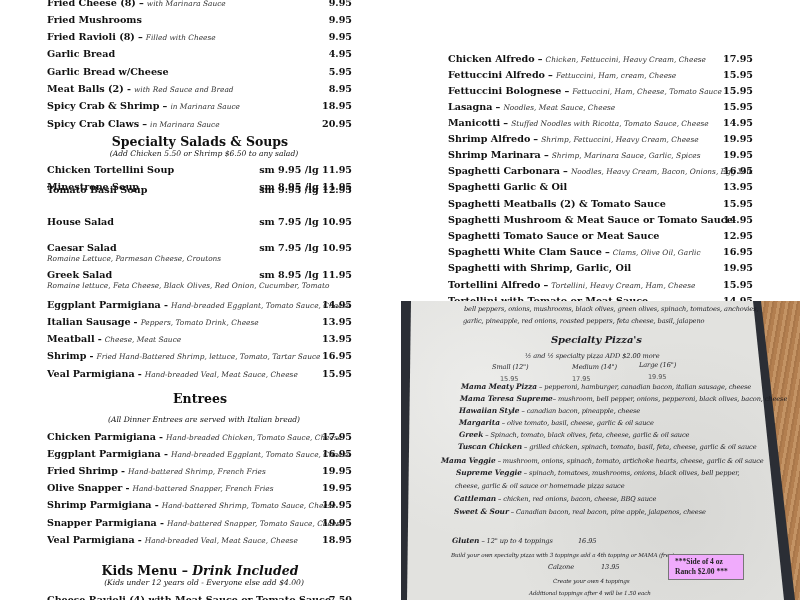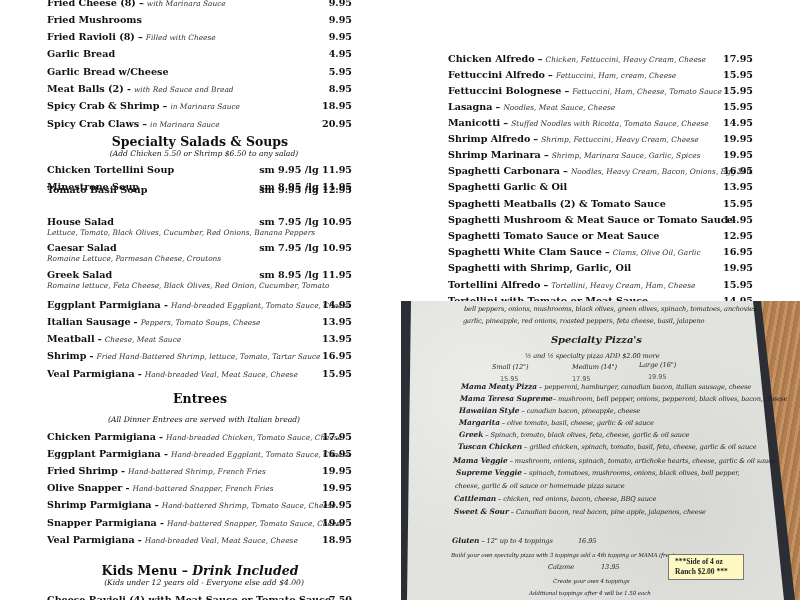--- a/index.html
+++ b/index.html
@@ -59,21 +59,21 @@
     position: absolute; white-space: nowrap; color: #1d1d22;
     font-family: "DejaVu Serif", serif; font-style: italic;
     font-size: 6.6px; line-height: 8px; letter-spacing: -0.1px;
   }
   .hw .b { font-weight: bold; font-size: 7.4px; }
   .hw.title { font-weight: bold; font-size: 10px; }
   .hw.small { font-size: 5.6px; }
   .hw.price { font-style: normal; font-family: "DejaVu Sans", sans-serif; font-size: 6.6px; color: #555; }
   .ranch-box {
     position: absolute; left: 267px; top: 253px; width: 76px; height: 26px;
-    border: 1px solid #777; background: #fef9c3;
+    border: 1px solid #777; background: #f0abfc;
     font-family: "Liberation Serif", serif; font-size: 7.5px; line-height: 10px; color: #222;
     padding: 2px 0 0 6px; box-sizing: border-box; font-weight: bold;
   }
 </style>
 </head>
 <body>
 
 <div class="col col-left">
 
   <div>
@@ -87,28 +87,28 @@
     <div class="row" style="top:118px"><span class="name">Spicy Crab Claws</span> <span class="sep">–</span> <span class="desc">in Marinara Sauce</span><span class="price">20.95</span></div>
   </div>
 
   <div class="section-title" style="top:135px">Specialty Salads &amp; Soups</div>
   <div class="section-note" style="top:149px">(Add Chicken 5.50 or Shrimp $6.50 to any salad)</div>
 
   <div>
     <div class="row" style="top:164px"><span class="name">Chicken Tortellini Soup</span><span class="price">sm 9.95 /lg 11.95</span></div>
     <div class="row" style="top:181px"><span class="name">Minestrone Soup</span><span class="price">sm 8.95 /lg 11.95</span></div>
     <div class="row" style="top:184px"><span class="name">Tomato Basil Soup</span><span class="price">sm 9.95 /lg 12.95</span></div>
-    <div class="row" style="top:216px"><span class="name">House Salad</span><span class="price">sm 7.95 /lg 10.95</span><span class="sub">Lettuce, Tomato, Black Olives, Cucumber, Red Onions, Banana Peppers</span></div>
+    <div class="row" style="top:216px"><span class="name">House Salad</span><span class="price">sm 7.95 /lg 10.95</span></div>
     <div class="row" style="top:242px"><span class="name">Caesar Salad</span><span class="price">sm 7.95 /lg 10.95</span><span class="sub">Romaine Lettuce, Parmesan Cheese, Croutons</span></div>
     <div class="row" style="top:269px"><span class="name">Greek Salad</span><span class="price">sm 8.95 /lg 11.95</span><span class="sub">Romaine lettuce, Feta Cheese, Black Olives, Red Onion, Cucumber, Tomato</span></div>
   </div>
 
   <div>
     <div class="row" style="top:299px"><span class="name">Eggplant Parmigiana</span> <span class="sep">-</span> <span class="desc">Hand-breaded Eggplant, Tomato Sauce, Cheese</span><span class="price">14.95</span></div>
-    <div class="row" style="top:316px"><span class="name">Italian Sausage</span> <span class="sep">-</span> <span class="desc">Peppers, Tomato Soups, Cheese</span><span class="price">13.95</span></div>
+    <div class="row" style="top:316px"><span class="name">Italian Sausage</span> <span class="sep">-</span> <span class="desc">Peppers, Tomato Drink, Cheese</span><span class="price">13.95</span></div>
     <div class="row" style="top:333px"><span class="name">Meatball</span> <span class="sep">-</span> <span class="desc">Cheese, Meat Sauce</span><span class="price">13.95</span></div>
     <div class="row" style="top:350px"><span class="name">Shrimp</span> <span class="sep">-</span> <span class="desc">Fried Hand-Battered Shrimp, lettuce, Tomato, Tartar Sauce</span><span class="price">16.95</span></div>
     <div class="row" style="top:368px"><span class="name">Veal Parmigiana</span> <span class="sep">-</span> <span class="desc">Hand-breaded Veal, Meat Sauce, Cheese</span><span class="price">15.95</span></div>
   </div>
 
   <div class="section-title" style="top:392px">Entrees</div>
   <div class="section-note" style="top:415px">(All Dinner Entrees are served with Italian bread)</div>
 
   <div>
     <div class="row" style="top:431px"><span class="name">Chicken Parmigiana</span> <span class="sep">-</span> <span class="desc">Hand-breaded Chicken, Tomato Sauce, Cheese</span><span class="price">17.95</span></div>
@@ -165,21 +165,21 @@
   <div class="hw price" style="left:99px; top:74px">15.95</div>
   <div class="hw price" style="left:171px; top:74px">17.95</div>
   <div class="hw price" style="left:247px; top:72px">19.95</div>
 
   <div class="hw" style="left:60px; top:82px"><span class="b">Mama Meaty Pizza</span> – <span>pepperoni, hamburger, canadian bacon, italian sausage, cheese</span></div>
   <div class="hw" style="left:59px; top:94px"><span class="b">Mama Teresa Supreme</span>– <span>mushroom, bell pepper, onions, pepperoni, black olives, bacon, cheese</span></div>
   <div class="hw" style="left:58px; top:106px"><span class="b">Hawaiian Style</span> – <span>canadian bacon, pineapple, cheese</span></div>
   <div class="hw" style="left:58px; top:118px"><span class="b">Margarita</span> – <span>olive tomato, basil, cheese, garlic &amp; oil sauce</span></div>
   <div class="hw" style="left:58px; top:130px"><span class="b">Greek</span> – <span>Spinach, tomato, black olives, feta, cheese, garlic &amp; oil sauce</span></div>
   <div class="hw" style="left:57px; top:142px"><span class="b">Tuscan Chicken</span> – <span>grilled chicken, spinach, tomato, basil, feta, cheese, garlic &amp; oil sauce</span></div>
-  <div class="hw" style="left:52px; top:156px"><span class="b">Mama Veggie</span> – <span>mushroom, onions, spinach, tomato, artichoke hearts, cheese, garlic &amp; oil sauce</span></div>
+  <div class="hw" style="left:40px; top:156px"><span class="b">Mama Veggie</span> – <span>mushroom, onions, spinach, tomato, artichoke hearts, cheese, garlic &amp; oil sauce</span></div>
   <div class="hw" style="left:55px; top:168px"><span class="b">Supreme Veggie</span> – <span>spinach, tomatoes, mushrooms, onions, black olives, bell pepper,</span></div>
   <div class="hw" style="left:54px; top:181px">cheese, garlic &amp; oil sauce or homemade pizza sauce</div>
   <div class="hw" style="left:53px; top:194px"><span class="b">Cattleman</span> – <span>chicken, red onions, bacon, cheese, BBQ sauce</span></div>
   <div class="hw" style="left:53px; top:207px"><span class="b">Sweet &amp; Sour</span> – <span>Canadian bacon, real bacon, pine apple, jalapenos, cheese</span></div>
 
   <div class="hw" style="left:51px; top:236px"><span class="b">Gluten</span> – <span>12" up to 4 toppings</span></div>
   <div class="hw b" style="left:177px; top:236px">16.95</div>
   <div class="hw small" style="left:50px; top:250px">Build your own specialty pizza with 3 toppings add a 4th topping or MAMA (free)</div>
   <div class="hw b" style="left:147px; top:262px">Calzone</div>
   <div class="hw b" style="left:200px; top:262px">13.95</div>

